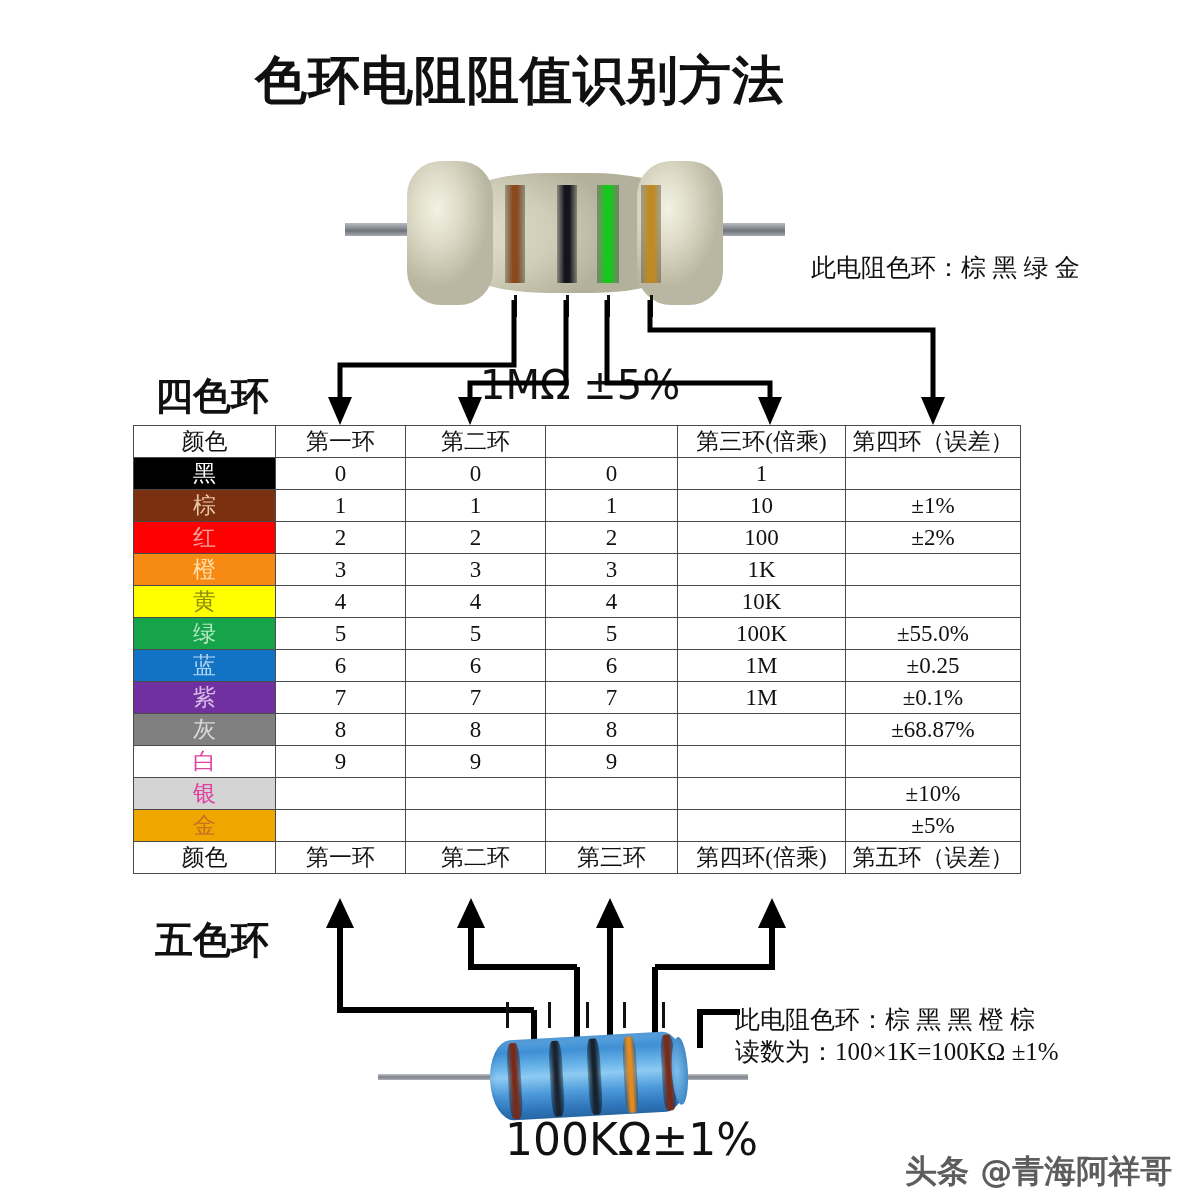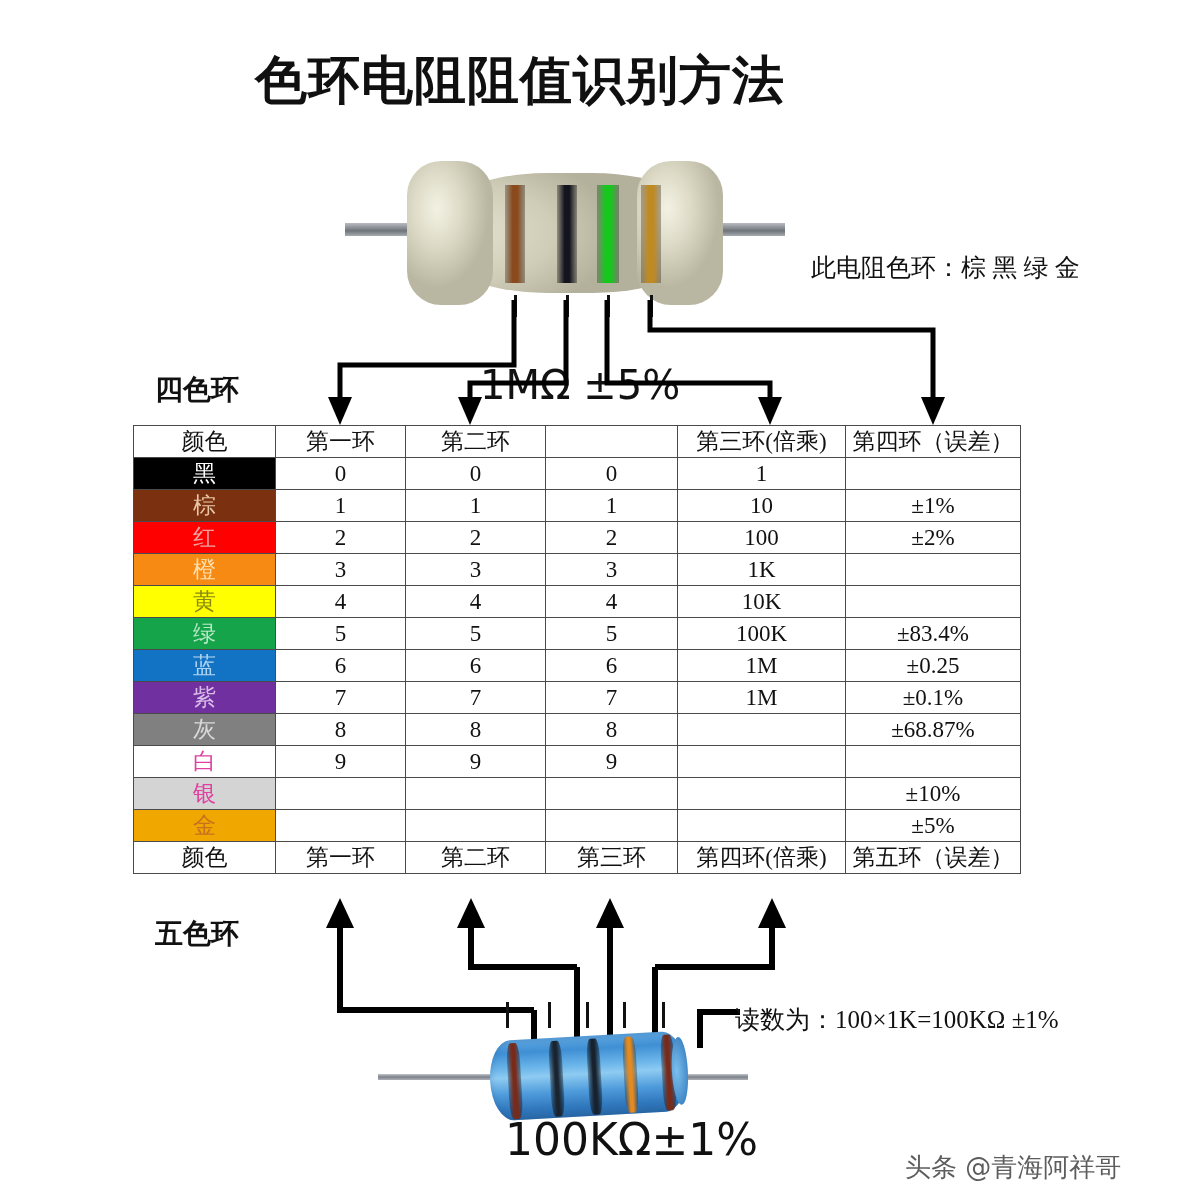--- a/index.html
+++ b/index.html
@@ -90,21 +90,21 @@
     position:absolute;
     font-family:"DejaVu Sans","Liberation Sans",sans-serif;
     font-size:40px;color:#111;white-space:nowrap;
   }
   .val-top{left:480px;top:362px;}
   .val-bot{left:505px;top:1114px;font-size:44px;font-weight:500;}
 
   .sidelabel{
     position:absolute;
     font-family:Liberation Serif, serif;
-    font-weight:bold;font-size:28px;color:#111;white-space:nowrap;
+    font-weight:bold;font-size:38px;color:#111;white-space:nowrap;
   }
   .lbl-4{left:155px;top:371px;}
   .lbl-5{left:155px;top:915px;}
 
   
   table.bands{
     position:absolute;left:133px;top:425px;
     border-collapse:collapse;
     width:887px;
     table-layout:fixed;
@@ -126,21 +126,21 @@
   .c0{width:142px;}.c1{width:130px;}.c2{width:140px;}
   .c3{width:132px;}.c4{width:168px;}.c5{width:175px;}
 
   
   svg.conn{position:absolute;left:0;top:0;width:1200px;height:1204px;pointer-events:none;}
 
   
   .watermark{
     position:absolute;left:905px;top:1150px;
     font-family:"DejaVu Sans","Liberation Sans",sans-serif;
-    font-size:26px;font-weight:normal;
+    font-size:32px;font-weight:bold;
     color:#3a3a3a;opacity:.82;white-space:nowrap;
     text-shadow:1px 1px 0 rgba(255,255,255,.9);
   }
 </style>
 </head>
 <body>
 
 <div class="stage">
 
   <div class="title">色环电阻阻值识别方法</div>
@@ -261,21 +261,21 @@
           <td>4</td>
           <td>10K</td>
           <td></td>
         </tr>
         <tr>
           <td class="colorcell" style="background: rgb(22, 164, 74); color: rgb(184, 232, 200);">绿</td>
           <td>5</td>
           <td>5</td>
           <td>5</td>
           <td>100K</td>
-          <td>±83.4%</td>
+          <td>±55.0%</td>
         </tr>
         <tr>
           <td class="colorcell" style="background: rgb(18, 114, 196); color: rgb(175, 212, 240);">蓝</td>
           <td>6</td>
           <td>6</td>
           <td>6</td>
           <td>1M</td>
           <td>±0.25</td>
         </tr>
         <tr>
@@ -342,19 +342,20 @@
       <div class="band" id="r5b4" style="left: 172px; background: linear-gradient(to right, rgba(0, 0, 0, 0.3), rgb(122, 42, 24) 40%, rgb(122, 42, 24) 60%, rgba(0, 0, 0, 0.32));"></div>
     </div>
     <div class="tick" style="left:128px"></div>
     <div class="tick" style="left:170px"></div>
     <div class="tick" style="left:208px"></div>
     <div class="tick" style="left:245px"></div>
     <div class="tick" style="left:284px"></div>
   </div>
 
   <div class="note note-bot">
+    <div>此电阻色环：棕 黑 黑 橙 棕</div>
     <div class="l2">读数为：100×1K=100KΩ ±1%</div>
   </div>
 
   <div class="bigval val-bot">100KΩ±1%</div>
 
   <div class="watermark">头条 @青海阿祥哥</div>
 </div>
 
 </body></html>

